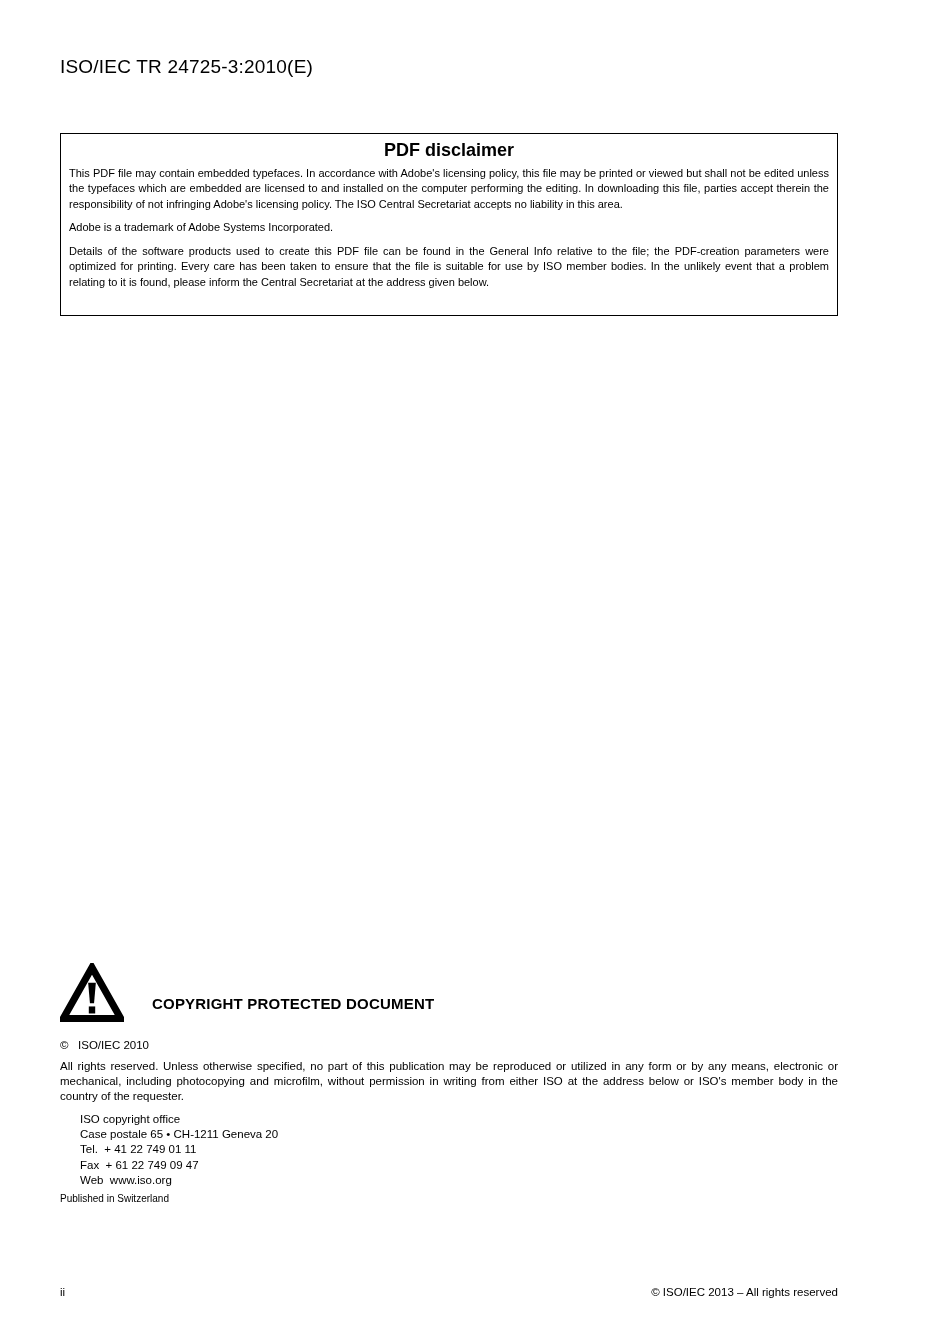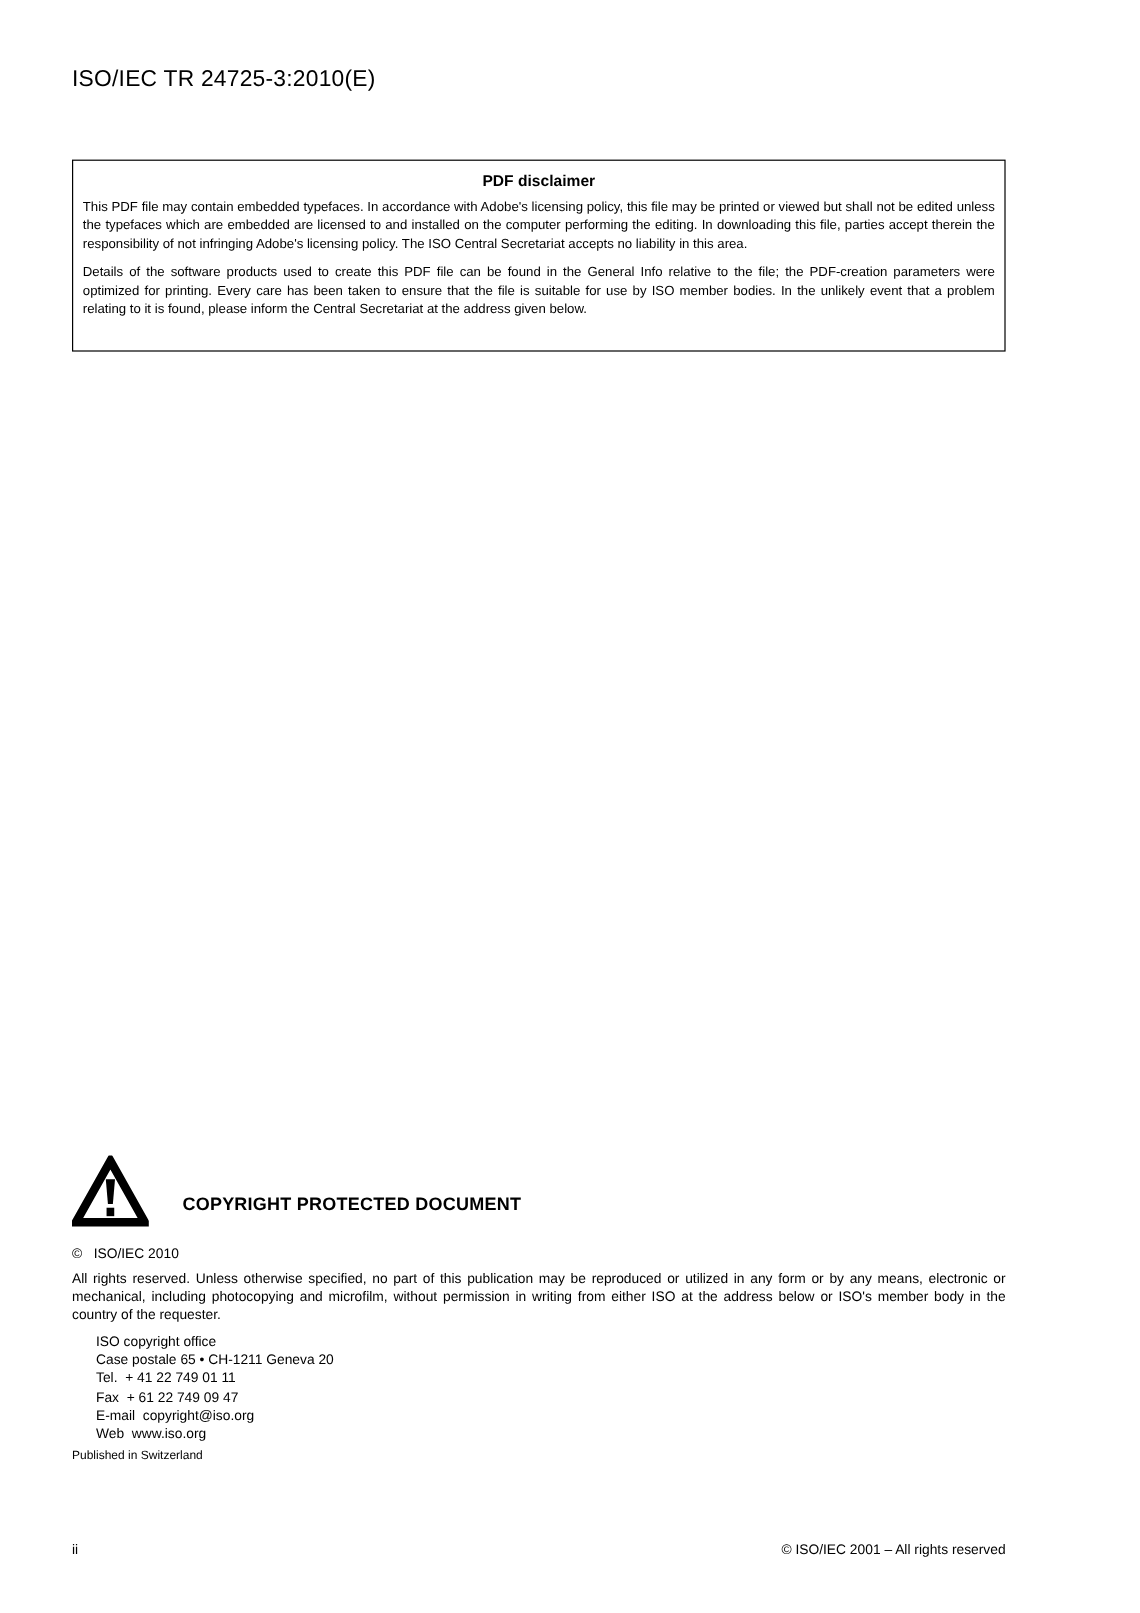--- a/index.html
+++ b/index.html
@@ -31,21 +31,21 @@
     left: 60px;
     width: 778px;
     border: 1px solid #000000;
     padding: 9px 8px 13px 8px;
     font-size: 11px;
     line-height: 15.5px;
   }
   .disclaimer-title {
     text-align: center;
     font-weight: bold;
-    font-size: 13px;
+    font-size: 18px;
     margin-bottom: 7px;
   }
   .disclaimer-box p {
     text-align: justify;
     margin-bottom: 8px;
   }
   .disclaimer-box p:last-child { margin-bottom: 12px; }
 
   .copyright-block {
     position: absolute;
@@ -107,20 +107,21 @@
 </head>
 <body>
 
 <div class="page">
 
   <div class="doc-header">ISO/IEC TR 24725-3:2010(E)</div>
 
   <div class="disclaimer-box">
     <div class="disclaimer-title">PDF disclaimer</div>
     <p>This PDF file may contain embedded typefaces. In accordance with Adobe's licensing policy, this file may be printed or viewed but shall not be edited unless the typefaces which are embedded are licensed to and installed on the computer performing the editing. In downloading this file, parties accept therein the responsibility of not infringing Adobe's licensing policy. The ISO Central Secretariat accepts no liability in this area.</p>
+    <p>Adobe is a trademark of Adobe Systems Incorporated.</p>
     <p>Details of the software products used to create this PDF file can be found in the General Info relative to the file; the PDF-creation parameters were optimized for printing. Every care has been taken to ensure that the file is suitable for use by ISO member bodies. In the unlikely event that a problem relating to it is found, please inform the Central Secretariat at the address given below.</p>
   </div>
 
   <div class="copyright-block">
 
     <div class="copyright-heading-row">
       <svg class="warning-icon" viewBox="0 0 100 92" aria-hidden="true">
         <polygon points="50,6 95,86 5,86" fill="#ffffff" stroke="#000000" stroke-width="11" stroke-linejoin="miter"></polygon>
         <path d="M44,30 L56,30 L53.2,62 L46.8,62 Z" fill="#000000"></path>
         <rect x="45" y="67" width="10" height="11" fill="#000000"></rect>
@@ -130,25 +131,24 @@
 
     <div class="copyright-line">©   ISO/IEC 2010</div>
 
     <p class="rights-text">All rights reserved. Unless otherwise specified, no part of this publication may be reproduced or utilized in any form or by any means, electronic or mechanical, including photocopying and microfilm, without permission in writing from either ISO at the address below or ISO's member body in the country of the requester.</p>
 
     <div class="address-block">
       <div class="address-line">ISO copyright office</div>
       <div class="address-line">Case postale 65 • CH-1211 Geneva 20</div>
       <div class="address-line">Tel.  + 41 22 749 01 11</div>
       <div class="address-line">Fax  + 61 22 749 09 47</div>
-      <div class="address-line">E-mail  copyright@iso.org</div>
       <div class="address-line">Web  www.iso.org</div>
     </div>
 
     <div class="published-line">Published in Switzerland</div>
   </div>
 
   <div class="page-footer">
     <span>ii</span>
-    <span>© ISO/IEC 2001 – All rights reserved</span>
+    <span>© ISO/IEC 2013 – All rights reserved</span>
   </div>
 
 </div>
 
 </body></html>

